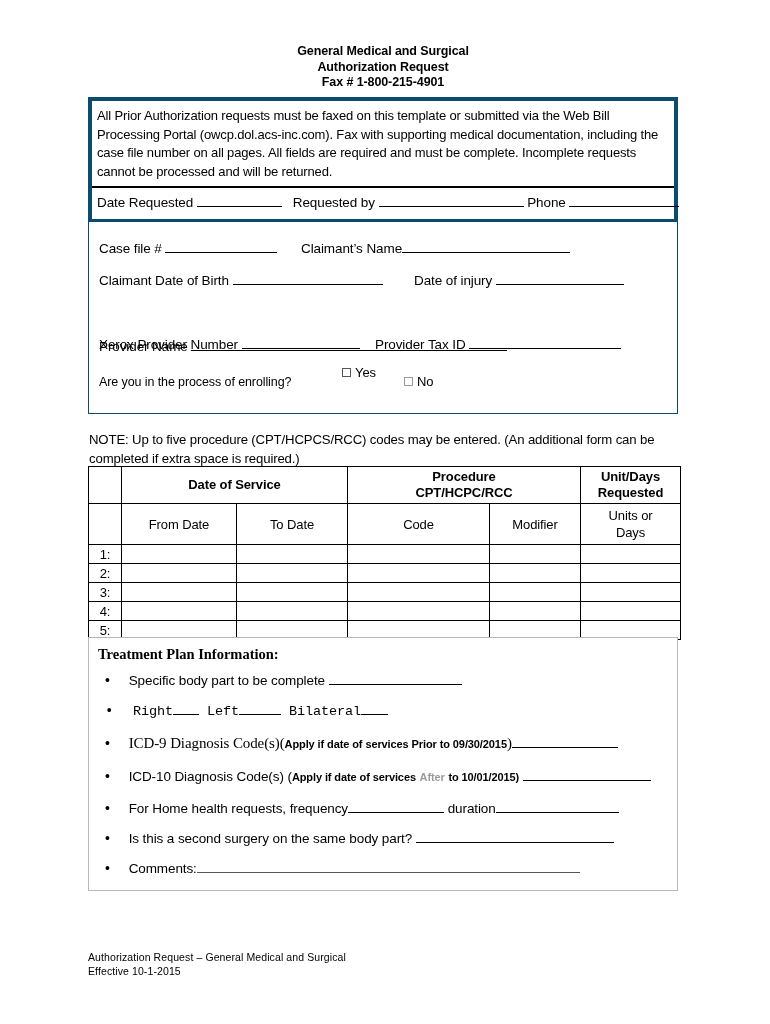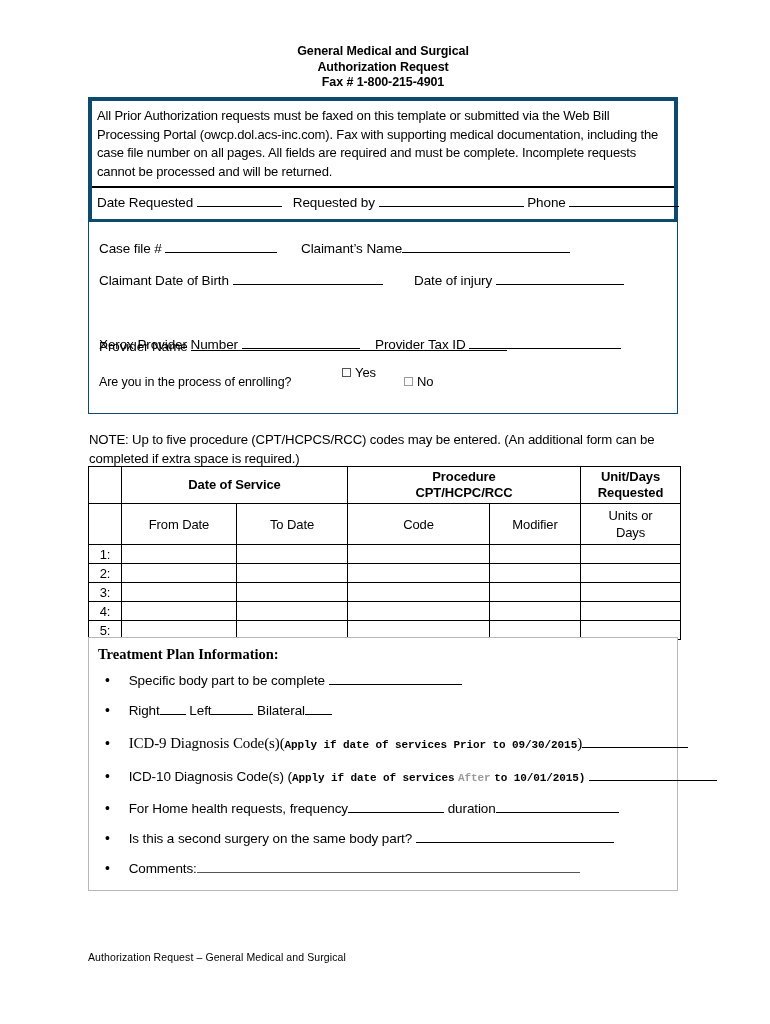--- a/index.html
+++ b/index.html
@@ -186,32 +186,32 @@
     font-size: 13.5px;
     white-space: nowrap;
     letter-spacing: -0.1px;
   }
   .bullet-row .dot {
     display: inline-block;
     width: 20px;
     font-size: 14px;
   }
   .b1 { top: 33px; }
-  .b2 { top: 63px; }
+  .b2 { top: 63px; font-family: Liberation Mono, monospace; }
   .b3 { top: 96px; }
   .b4 { top: 129px; }
   .b5 { top: 161px; }
   .b6 { top: 191px; }
   .b7 { top: 221px; }
   .serif-line {
     font-family: "Liberation Serif", serif;
     font-size: 15px;
   }
   .small-bold {
-    font-family: Liberation Mono, monospace;
+    font-family: Liberation Sans, sans-serif;
     font-size: 11px;
     font-weight: bold;
     letter-spacing: -0.1px;
   }
   .small-bold-gray {
     color: #9a9a9a;
   }
 
   
   .footer {
@@ -415,15 +415,16 @@
     </div>
 
     <div class="bullet-row b7">
       <span class="dot">•</span>
       <span>Comments:</span><span class="ul ul-gray" style="width:383px"></span>
     </div>
   </div>
 
   <div class="footer">
     <div>Authorization Request – General Medical and Surgical</div>
+    <div>Effective 10-1-2015</div>
   </div>
 
 </div>
 
 </body></html>

